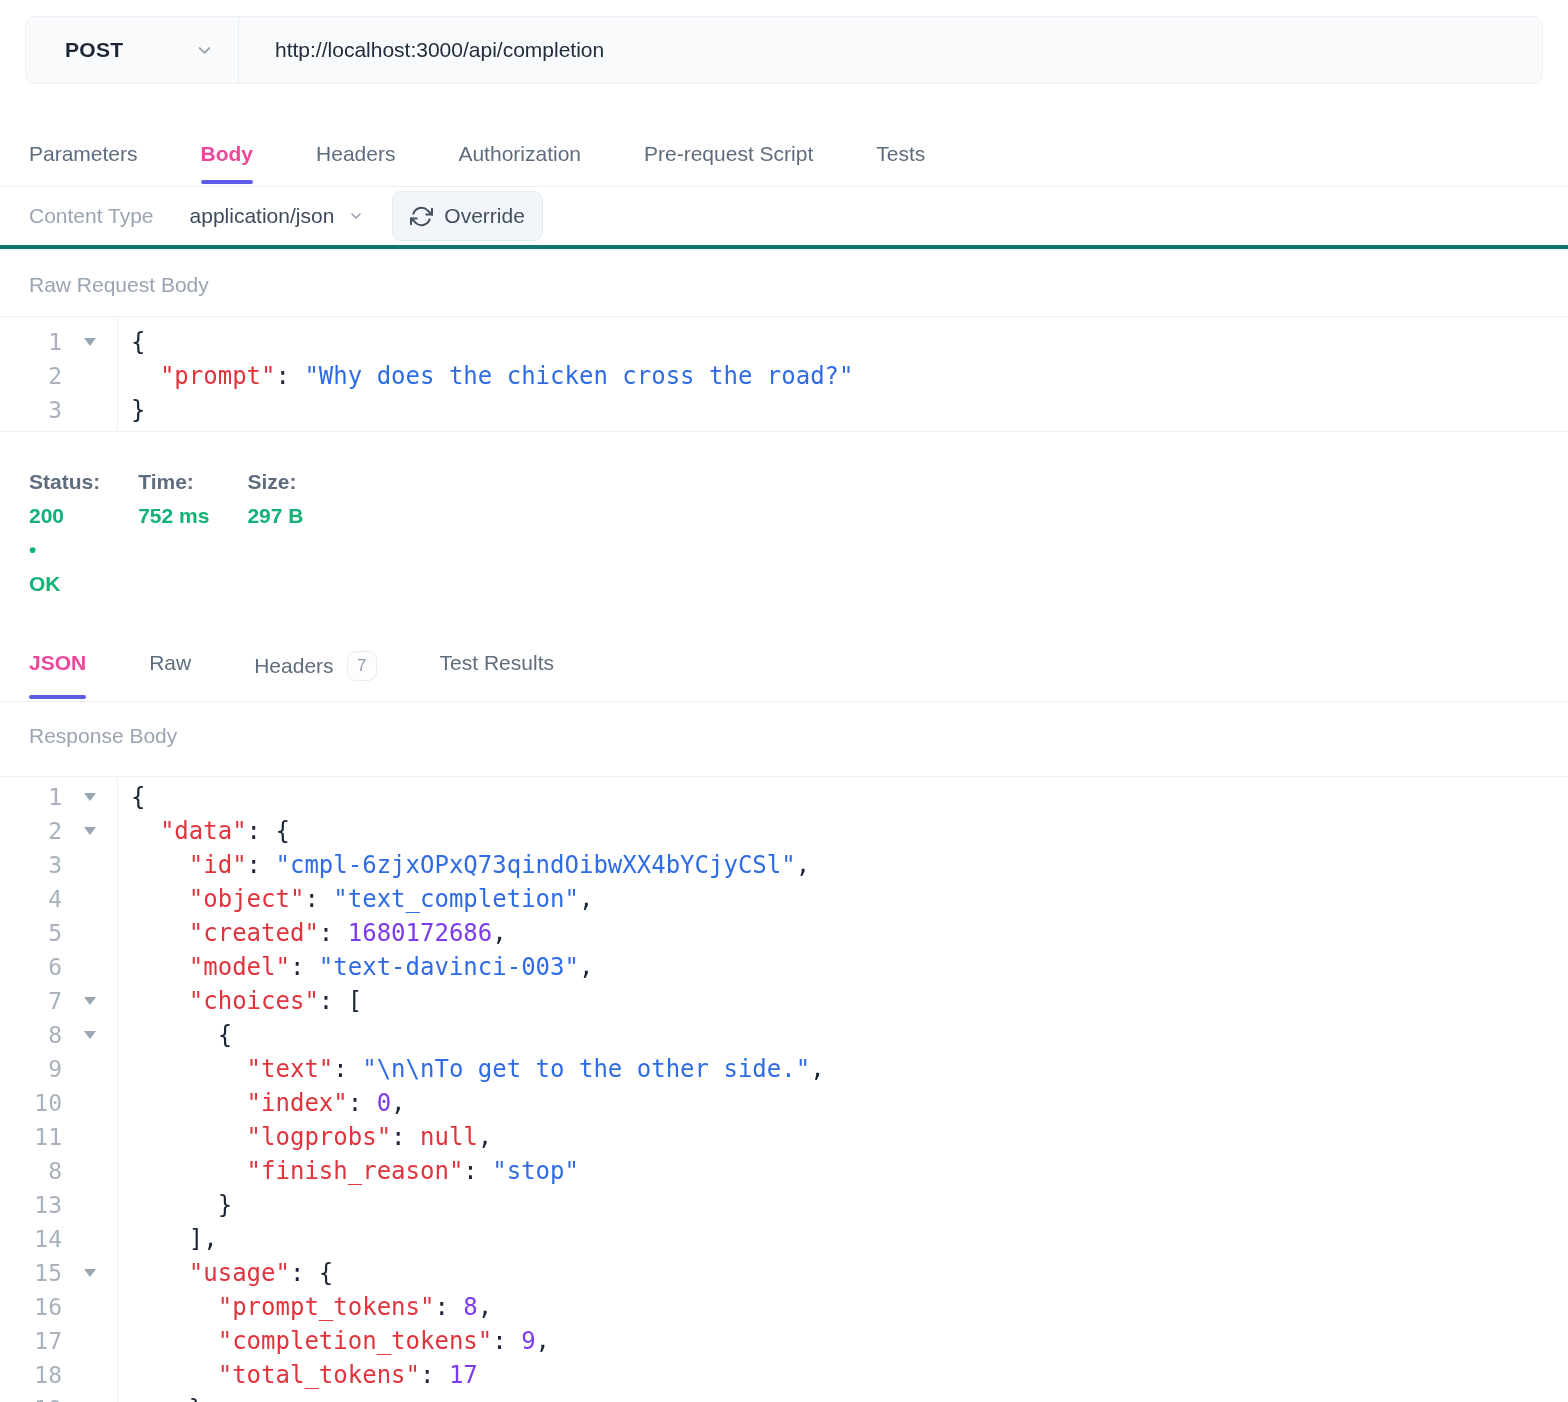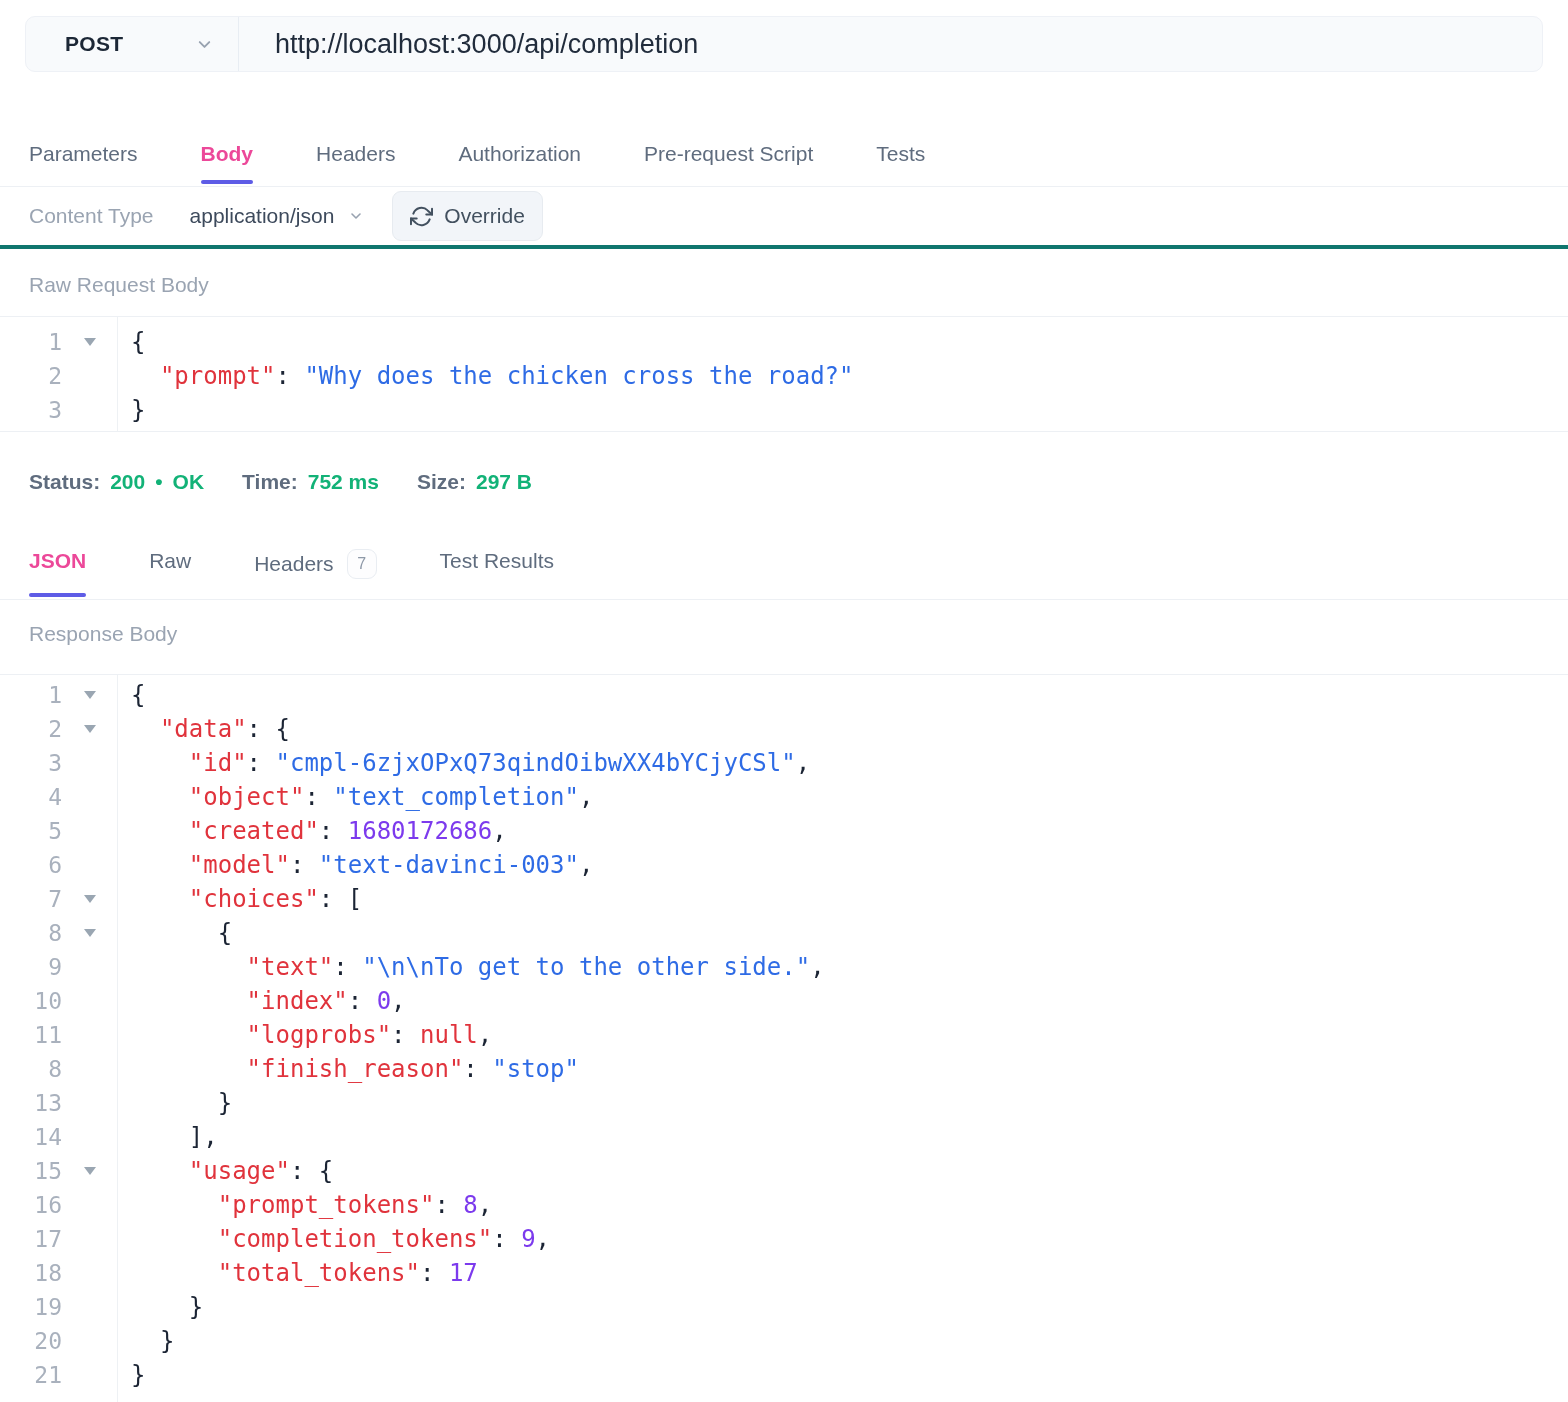--- a/index.html
+++ b/index.html
@@ -1,26 +1,26 @@
 <!DOCTYPE html>
 <html><head>
 <meta charset="utf-8">
 <style>
   * { margin:0; padding:0; box-sizing:border-box; }
   html,body { width:1568px; height:1402px; background:#ffffff; overflow:hidden;
     font-family:"Liberation Sans", sans-serif; color:#17212e; }
 
   
-  .url-bar { margin:16px 25px 16px; height:56px; background:#f8fafc;
+  .url-bar { margin:16px 25px 4px; height:68px; background:#f8fafc;
     border:1px solid #eef1f6; border-radius:10px; display:flex; align-items:center; }
   .method { width:212px; height:100%; display:flex; align-items:center;
     justify-content:space-between; padding:0 24px 0 39px; cursor:pointer; }
   .method-label { font-size:21px; font-weight:700; color:#1c2736; letter-spacing:.3px; }
   .vdiv { width:1px; align-self:stretch; background:#e8edf3; }
-  .url-text { padding-left:36px; font-size:27px; color:#212c3c; flex:1; }
+  .url-text { padding-left:36px; font-size:21px; color:#212c3c; flex:1; }
 
   
   .tabs { display:flex; gap:63px; padding:0 29px; border-bottom:1px solid #edf0f4; }
   .tab { font-size:21px; font-weight:500; color:#5f6c7e; position:relative; cursor:pointer; }
   .req-tabs .tab { padding:54px 0 20px; }
   .res-tabs .tab { padding:55px 0 20px; }
   .tab.active { color:#ec4899; font-weight:700; }
   .tab.active::after { content:""; position:absolute; left:0; right:0; bottom:2px;
     height:4px; border-radius:2px; background:#5e5ce6; }
   .tab-inner { display:flex; align-items:center; gap:13px; }
@@ -36,21 +36,21 @@
     font-size:21px; font-weight:500; color:#3d4a5c; cursor:pointer; }
   .override-btn { margin-left:28px; height:50px; padding:0 17px; display:flex;
     align-items:center; gap:11px; background:#f2f5f9; border:1px solid #e7ebf0;
     border-radius:9px; font-size:21px; font-weight:500; color:#42505f;
     font-family:"Liberation Sans", sans-serif; cursor:pointer; }
 
   
   .section-label { padding:24px 29px 19px; font-size:21px; font-weight:500; color:#9aa4b2; }
   .section-label.res { padding:22px 29px 28px; }
   .status-row { padding:38px 29px 0; display:flex; gap:38px; font-size:21px; font-weight:600; }
-  .status-group { display:flex; gap:10px; align-items:baseline; }
+  .status-group { display:flex; gap:10px; align-items:baseline;flex-direction:column; }
   .status-key { color:#5f6c7e; }
   .status-val { color:#12b277; }
 
   
   .editor { position:relative; border-top:1px solid #edf0f4;
     font-family:"DejaVu Sans Mono", monospace; font-size:24px; }
   .editor::before { content:""; position:absolute; left:117px; top:0; bottom:0;
     width:1px; background:#eef1f4; }
   .editor.req { border-bottom:1px solid #edf0f4; padding:8px 0 4px; }
   .editor.res { padding:3px 0 0; height:739px; overflow:hidden; }

